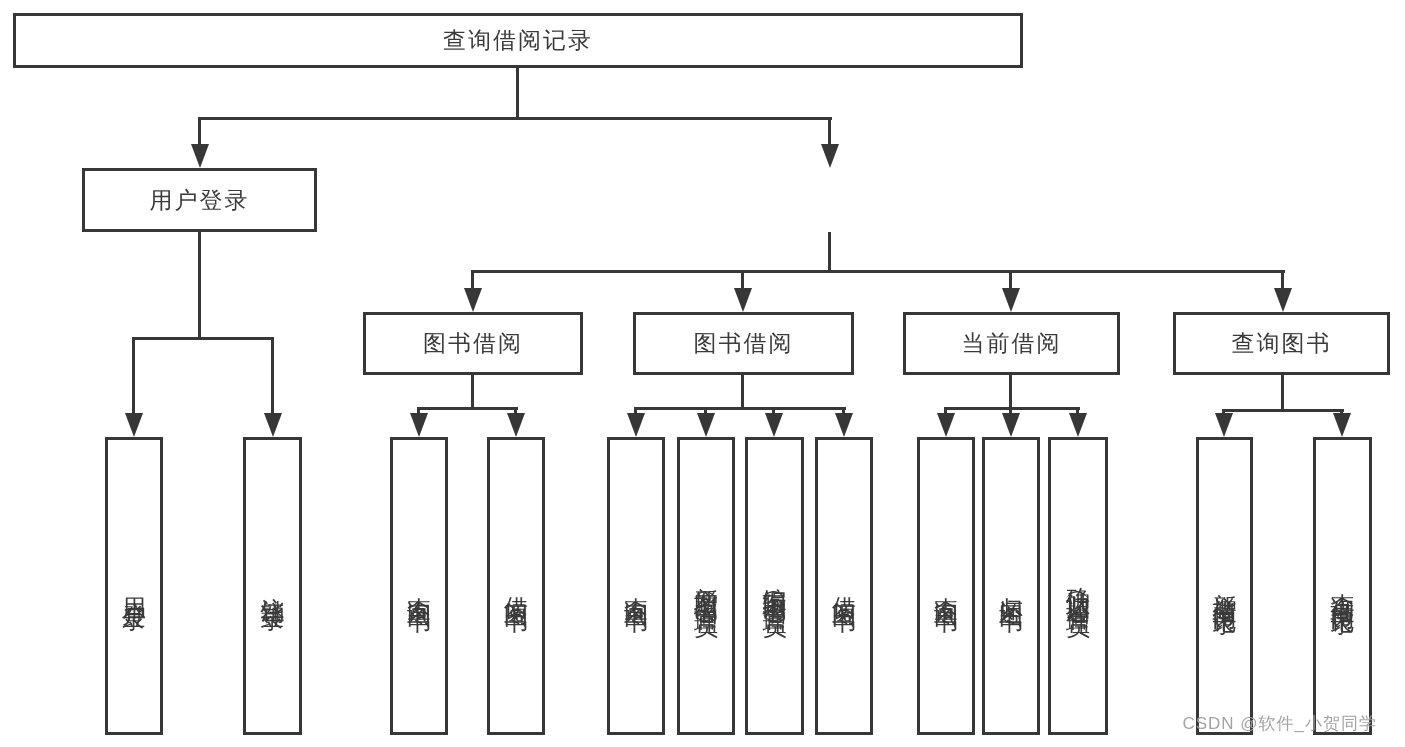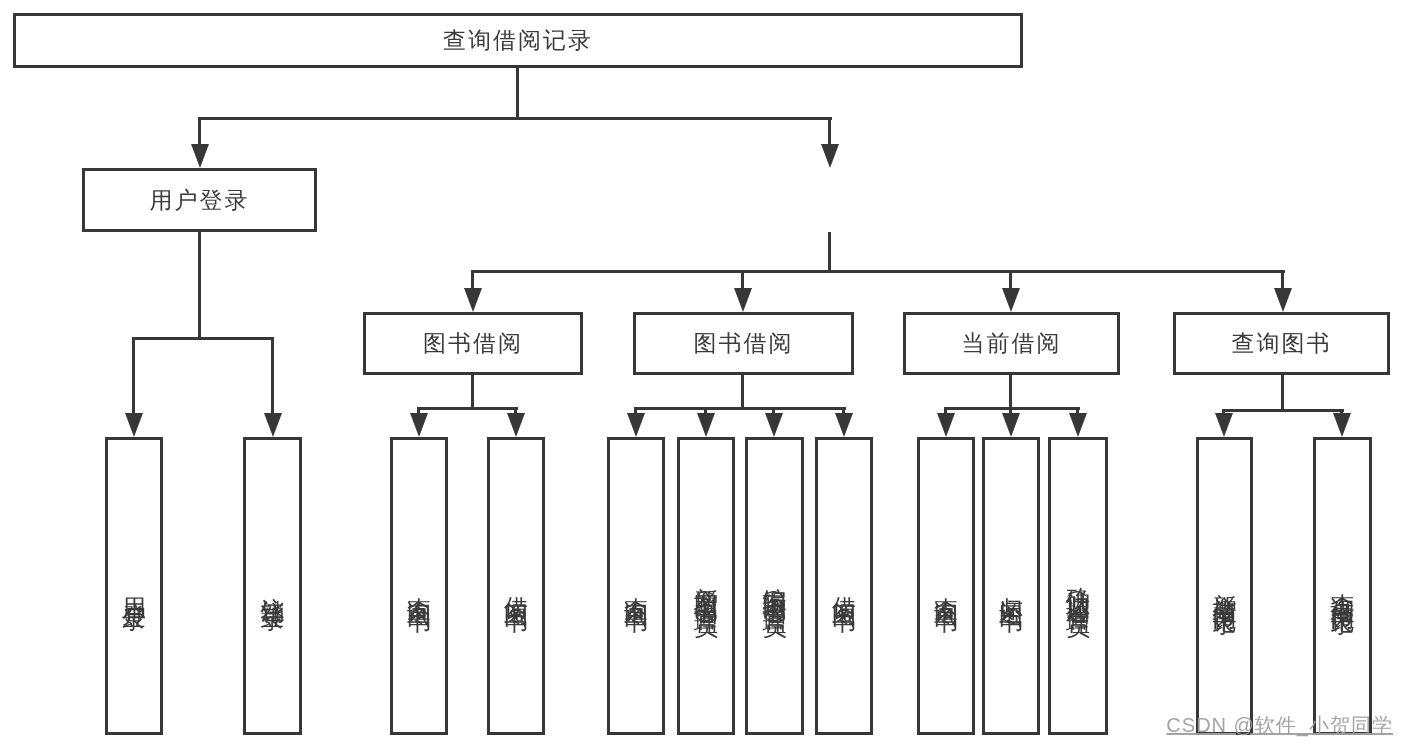--- a/index.html
+++ b/index.html
@@ -17,22 +17,22 @@
     font-size:24px;letter-spacing:4px;line-height:1;white-space:normal;
   }
   .h{position:absolute;height:3px;background:#373737;}
   .v{position:absolute;width:3px;background:#373737;}
   .ar{
     position:absolute;width:0;height:0;
     border-left:9px solid transparent;border-right:9px solid transparent;
     border-top:24px solid #373737;
   }
   #watermark{
-    position:absolute;top:712px;right:12px;z-index:5;
-    color:rgba(158,158,158,0.95);font-size:20px;letter-spacing:1px;white-space:nowrap;text-decoration:underline;
+    position:absolute;top:712px;right:28px;z-index:5;
+    color:rgba(158,158,158,0.95);font-size:17px;letter-spacing:1px;white-space:nowrap;
   }
 </style>
 </head>
 <body>
 
 <div id="canvas">
 
   <div class="node" style="left:13px;top:13px;width:1010px;height:55px;">查询借阅记录</div>
 
   <div class="v" style="left:516px;top:68px;height:49px;"></div>

